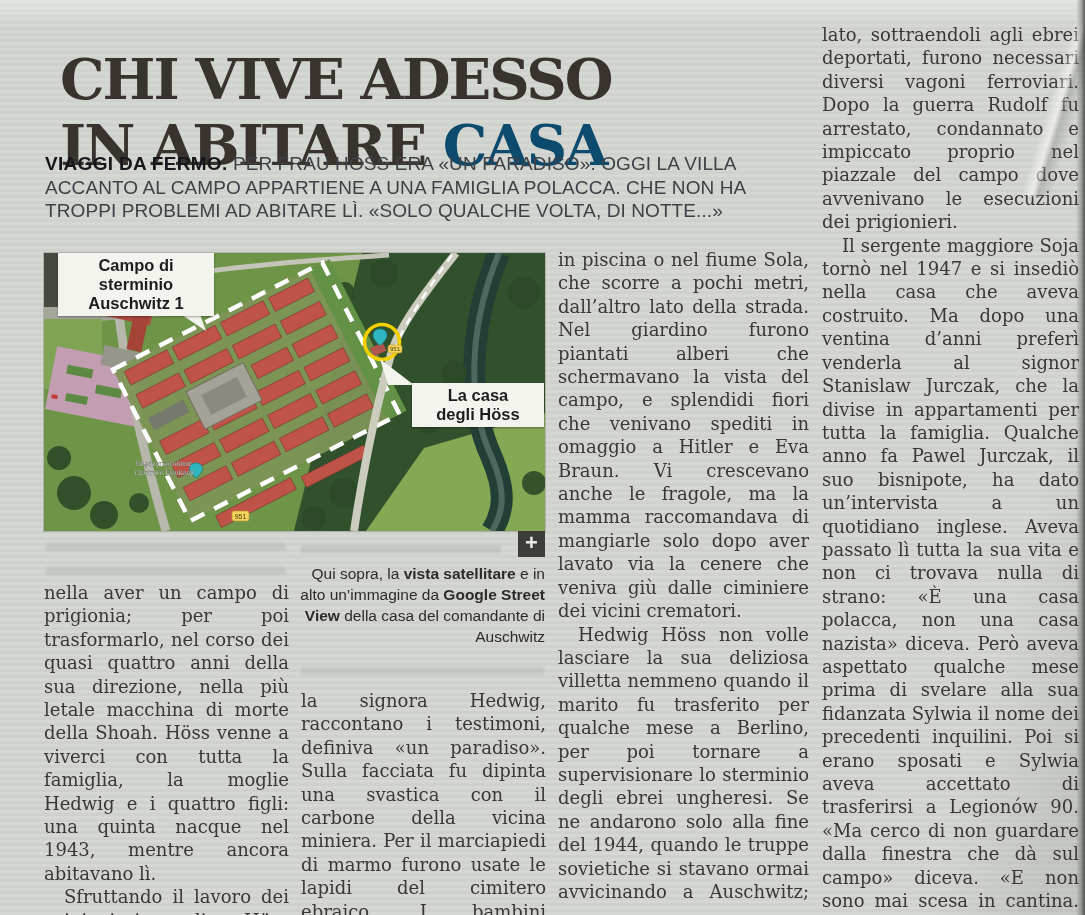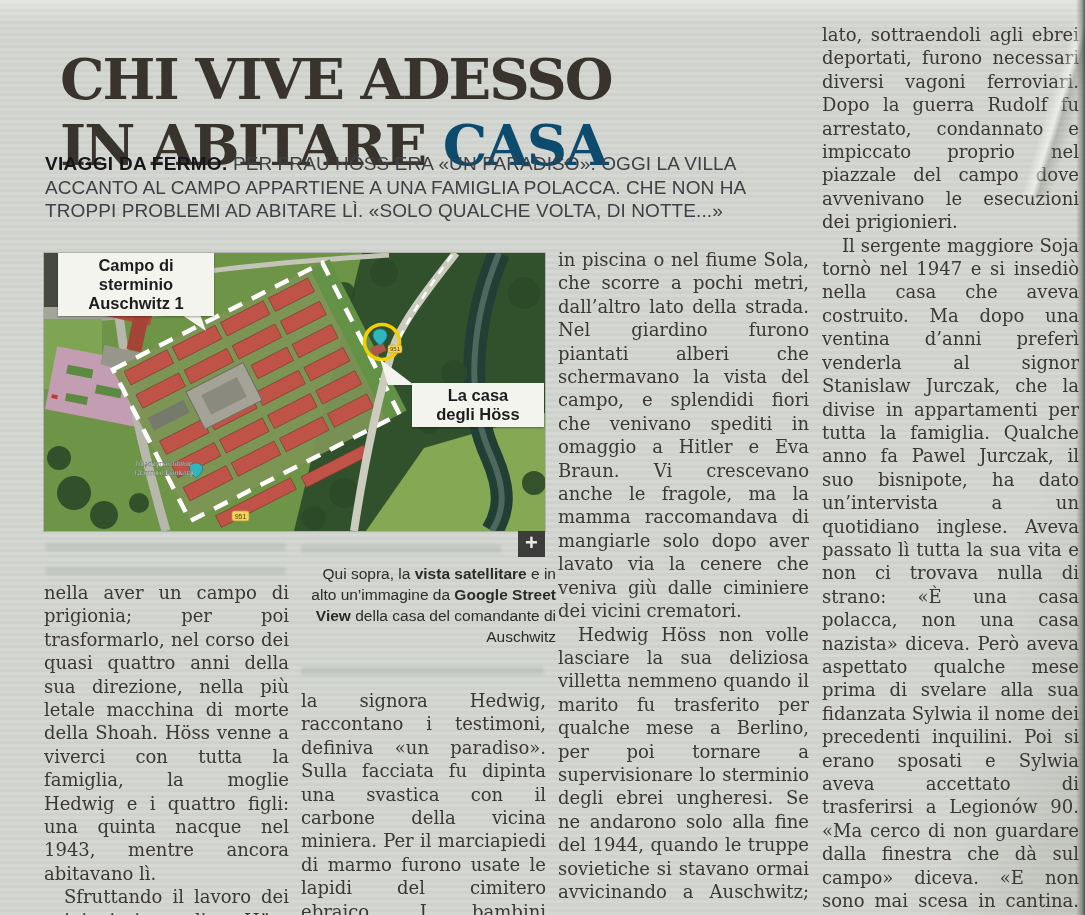--- a/index.html
+++ b/index.html
@@ -36,21 +36,21 @@
   .mapwrap svg{display:block;}
   .callout{position:absolute;background:#f4f4ef;color:#1d1d1d;text-align:center;
     font-family:"Liberation Sans",sans-serif;font-weight:bold;font-size:16.5px;line-height:19px;
     padding:3px 4px;box-shadow:0 1px 2px rgba(0,0,0,.35);}
   .callout-camp{left:14px;top:0;width:148px;}
   .callout-house{left:336px;top:130px;width:124px;margin-left:32px;}
   .plusbtn{position:absolute;left:518px;top:531px;width:27px;height:26px;
     background:#3c3c3a;color:#e8e8e4;font-family:"Liberation Sans",sans-serif;
     font-size:22px;line-height:24px;text-align:center;font-weight:bold;}
   
-  .caption{position:absolute;left:311px;top:563px;width:245px;margin:0;
+  .caption{position:absolute;left:300px;top:563px;width:245px;margin:0;
     font-family:"Liberation Sans",sans-serif;font-size:15.5px;line-height:21px;
     color:#2b2b2b;text-align:right;}
   .caption b{font-weight:bold;}
   
   .col{position:absolute;overflow:hidden;color:#3a3734;
     font-size:18px;line-height:23.4px;text-align:justify;}
   .col p{margin:0;}
   .col p.indent{text-indent:20px;}
   .col1{left:44px;top:581px;width:245px;height:334px;}
   .col2{left:301px;top:689px;width:245px;height:226px;}

